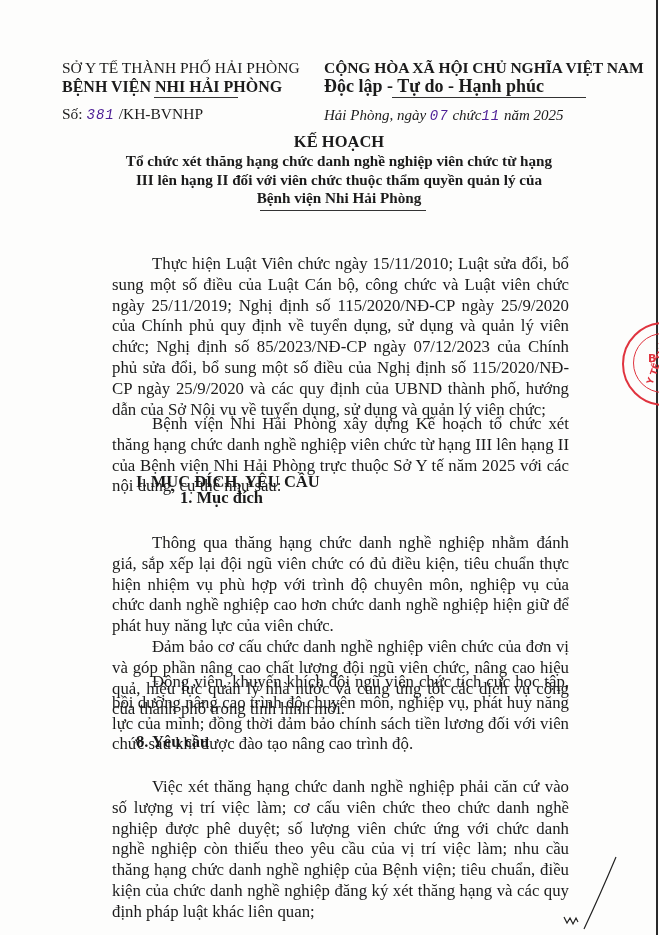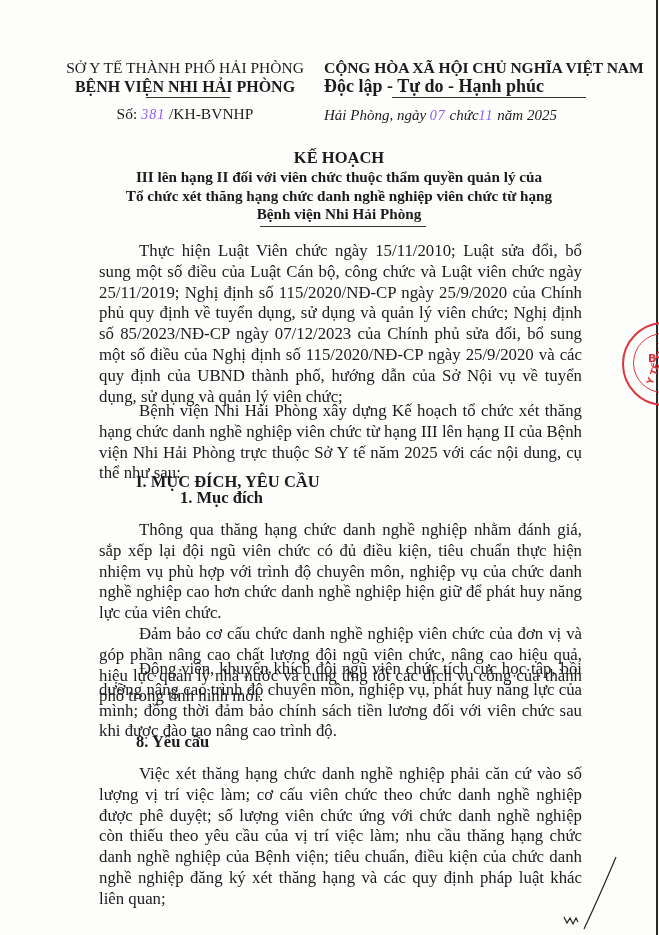--- a/index.html
+++ b/index.html
@@ -3,40 +3,40 @@
   <meta charset="utf-8">
   <style>
     html, body { margin: 0; padding: 0; }
     body {
       width: 659px; height: 935px; overflow: hidden; position: relative;
       background: #fdfdfc;
       font-family: "Liberation Serif", "DejaVu Serif", serif;
       color: #1b1b1b;
     }
     .edge-line { position: absolute; left: 656px; top: 0; width: 2px; height: 935px; background: #2a2a2a; }
-    .hdr-left { position: absolute; left: 54px; top: 58px; width: 262px; text-align: center; }
+    .hdr-left { position: absolute; left: 62px; top: 58px; width: 262px; }
     .hdr-left .l1 { font-size: 15.5px; line-height: 19px; }
     .hdr-left .l2 { font-size: 16px; font-weight: bold; line-height: 19px; }
     .hdr-left .rule { width: 84px; height: 1px; background: #333; margin: 1px auto 0 auto; position: relative; left: 3px; }
     .hdr-left .l3 { font-size: 15.5px; margin-top: 7px; }
-    .hw { font-family: Liberation Serif, serif; font-style: italic; font-size: 14px; color: #8b5cf6; letter-spacing: 1px; }
+    .hw { font-family: Liberation Mono, monospace; font-style: italic; font-size: 14px; color: #4c1d95; letter-spacing: 1px; }
 
     .hdr-right { position: absolute; left: 324px; top: 58px; width: 330px; text-align: left; }
     .hdr-right .r1 { font-size: 15.6px; font-weight: bold; line-height: 19px; letter-spacing: -0.1px; }
     .hdr-right .r2 { font-size: 18px; font-weight: bold; line-height: 19px; }
     .hdr-right .rule { width: 194px; height: 1px; background: #333; margin: 1px auto 0 auto; }
     .hdr-right .r3 { font-size: 15px; font-style: italic; margin-top: 9px; }
 
-    .title-block { position: absolute; left: 100px; top: 148px; width: 478px; text-align: center; }
+    .title-block { position: absolute; left: 100px; top: 132px; width: 478px; text-align: center; }
     .title-block .t1 { font-size: 16.5px; font-weight: bold; line-height: 20px; }
     .title-block .t2 { font-size: 15.2px; font-weight: bold; line-height: 18.5px; }
     .title-block .rule { width: 166px; height: 1px; background: #333; margin: 2px auto 0 auto; position: relative; left: 4px; }
 
     .body-text { position: absolute; left: 95px; width: 491px; font-size: 16.8px; line-height: 20.8px; text-align: justify; }
-    .body-text p { margin: 4px; text-indent: 40px; }
+    .body-text p { margin: 17px; text-indent: 40px; }
     .heading { position: absolute; left: 136px; font-size: 16.5px; font-weight: bold; }
 
     .stamp { position: absolute; left: 622px; top: 322px; width: 80px; height: 80px; border: 2px solid #e0343f; border-radius: 50%; }
     .stamp .inner { position: absolute; left: 9px; top: 9px; width: 58px; height: 58px; border: 1px solid #e0343f; border-radius: 50%; }
     .stamp .txt { position: absolute; color: #e0343f; font-family: "DejaVu Sans", sans-serif; font-size: 9px; font-weight: bold; }
 
     .sig { position: absolute; left: 560px; top: 855px; width: 60px; height: 80px; }
   </style>
 </head>
 <body>
@@ -61,22 +61,22 @@
   <div class="r3">
     <span>Hải Phòng, ngày</span>
     <span class="hw">07</span>
     <span>chức</span><span class="hw">11</span>
     <span>năm 2025</span>
   </div>
 </div>
 
 <div class="title-block">
   <div class="t1">KẾ HOẠCH</div>
+  <div class="t2">Tổ chức xét thăng hạng chức danh nghề nghiệp viên chức từ hạng</div>
   <div class="t2">III lên hạng II đối với viên chức thuộc thẩm quyền quản lý của</div>
-  <div class="t2">Tổ chức xét thăng hạng chức danh nghề nghiệp viên chức từ hạng</div>
   <div class="t2">Bệnh viện Nhi Hải Phòng</div>
   <div class="rule"></div>
 </div>
 
 <div class="body-text" style="top:237px;">
   <p>Thực hiện Luật Viên chức ngày 15/11/2010; Luật sửa đổi, bổ sung một số điều của Luật Cán bộ, công chức và Luật viên chức ngày 25/11/2019; Nghị định số 115/2020/NĐ-CP ngày 25/9/2020 của Chính phủ quy định về tuyển dụng, sử dụng và quản lý viên chức; Nghị định số 85/2023/NĐ-CP ngày 07/12/2023 của Chính phủ sửa đổi, bổ sung một số điều của Nghị định số 115/2020/NĐ-CP ngày 25/9/2020 và các quy định của UBND thành phố, hướng dẫn của Sở Nội vụ về tuyển dụng, sử dụng và quản lý viên chức;</p>
 </div>
 <div class="body-text" style="top:397px;">
   <p>Bệnh viện Nhi Hải Phòng xây dựng Kế hoạch tổ chức xét thăng hạng chức danh nghề nghiệp viên chức từ hạng III lên hạng II của Bệnh viện Nhi Hải Phòng trực thuộc Sở Y tế năm 2025 với các nội dung, cụ thể như sau:</p>
 </div>

